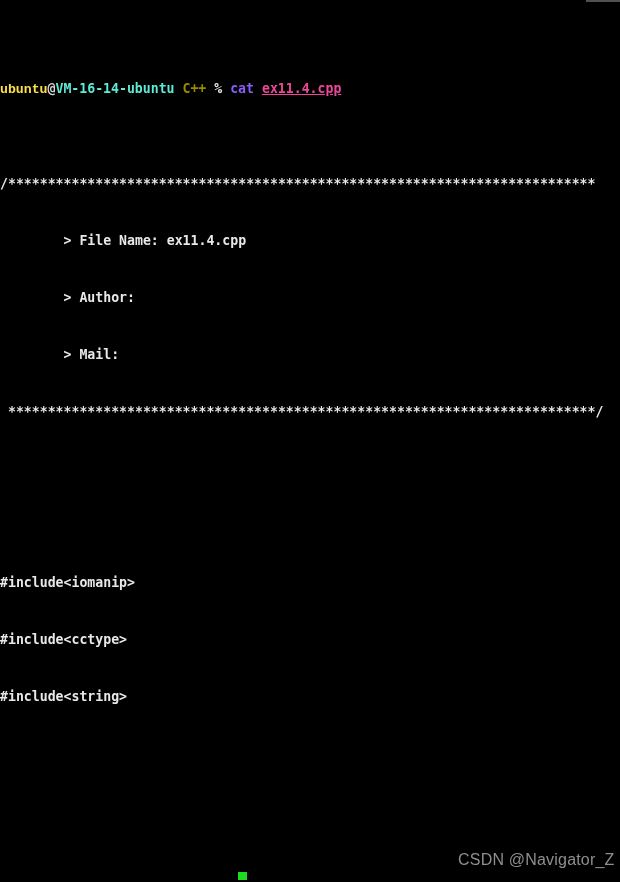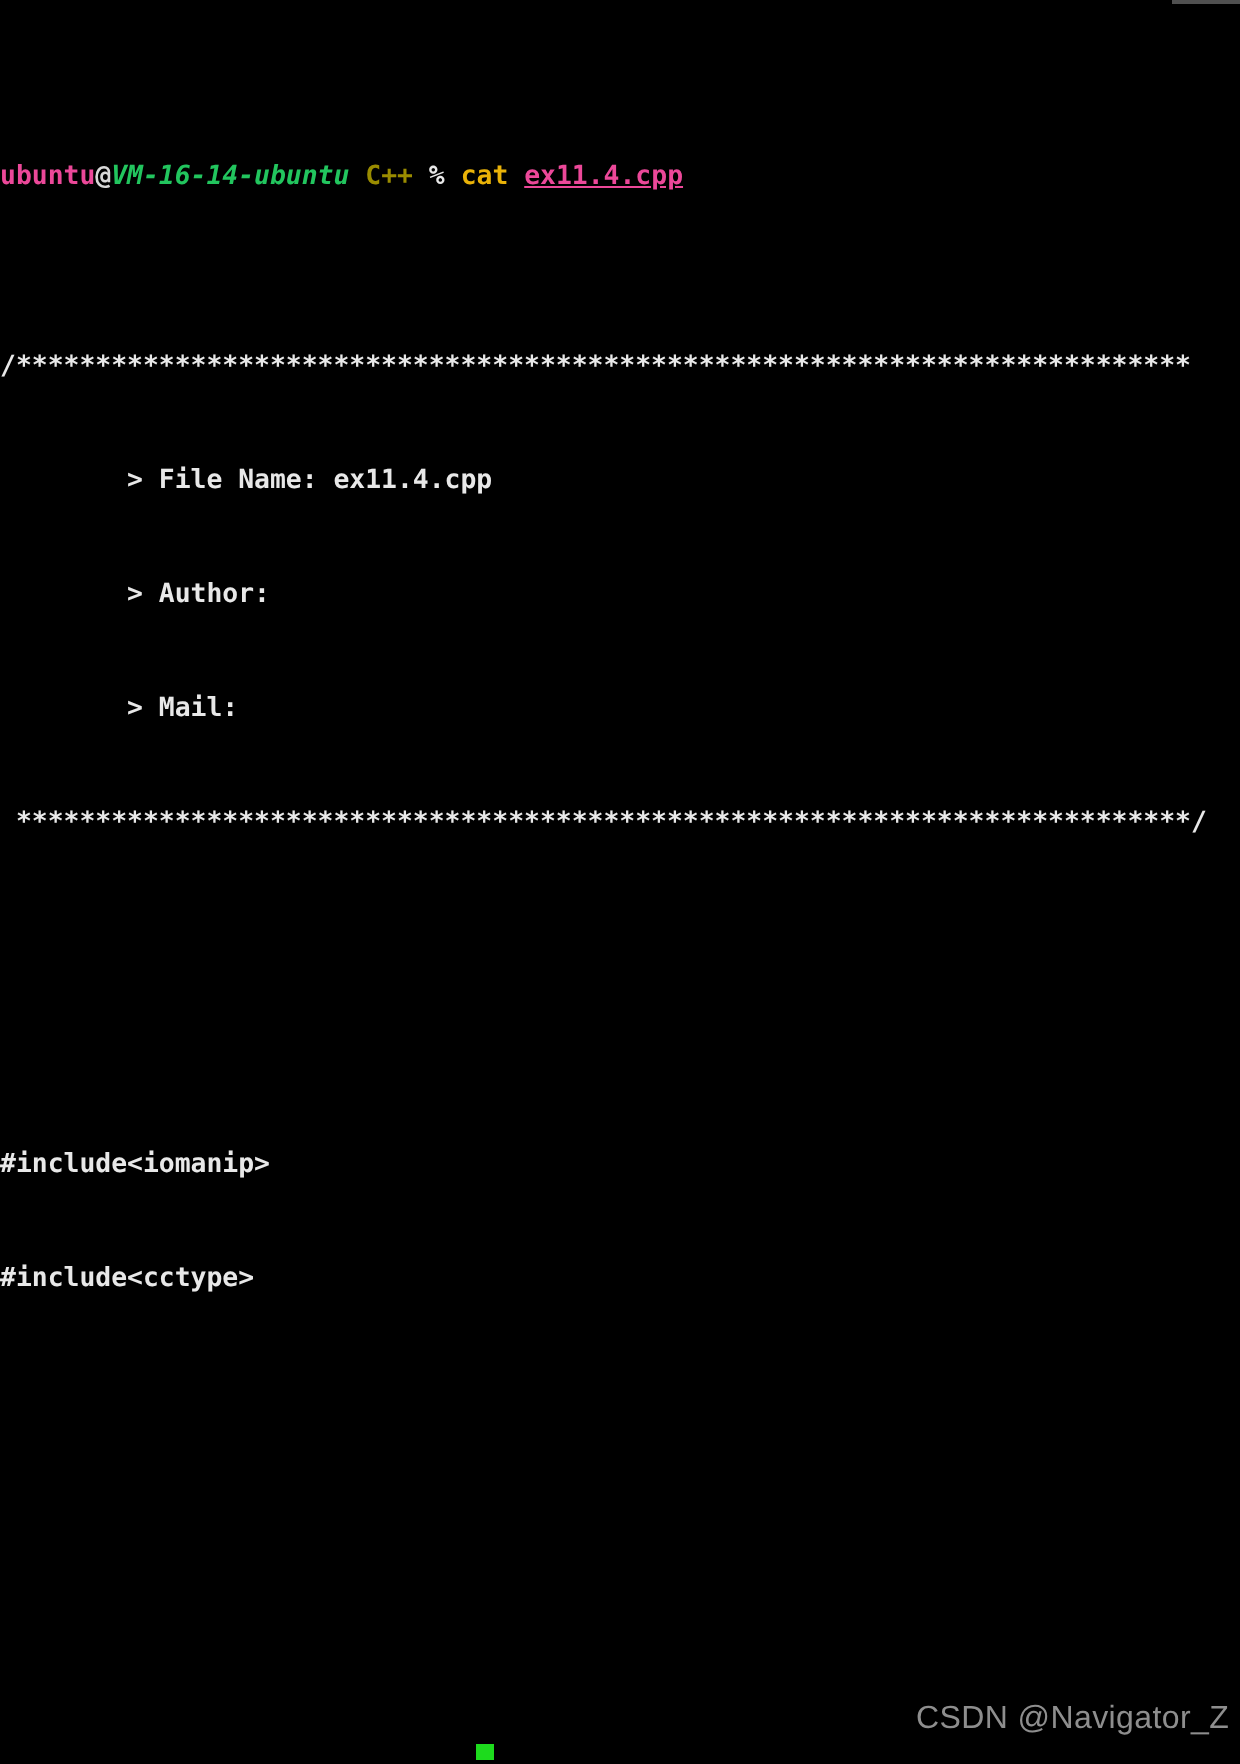--- a/index.html
+++ b/index.html
@@ -29,26 +29,26 @@
   }
   .line {
     white-space: pre;
     height: 19px;
     line-height: 19px;
     font-weight: bold;
   }
   .seg { white-space: pre; }
 
   
-  .c-user   { color: #ec4899; }
+  .c-user   { color: #fde047; font-family: Liberation Mono, monospace; }
   .c-at     { color: #d8d8d8; }
-  .c-host   { color: #22c55e; font-style: italic; }
+  .c-host   { color: #5eead4; }
   .c-dir    { color: #9a8c00; }
   .c-pct    { color: #e8e8e8; }
-  .c-cmd    { color: #eab308; }
+  .c-cmd    { color: #8b5cf6; }
   .c-file   { color: #ec4899; text-decoration: underline; }
   .c-text   { color: #e8e8e8; }
 
   #topstrip {
     position: absolute;
     right: 0;
     top: 0;
     width: 34px;
     height: 2px;
     background: #6b6b6b;
@@ -92,20 +92,21 @@
     <div class="line">        &gt; File Name: ex11.4.cpp</div>
     <div class="line">        &gt; Author: </div>
     <div class="line">        &gt; Mail: </div>
     <div class="line"> **************************************************************************/</div>
 
     <div class="line"> </div>
 
     
     <div class="line">#include&lt;iomanip&gt;</div>
     <div class="line">#include&lt;cctype&gt;</div>
+    <div class="line">#include&lt;string&gt;</div>
     
     
     
     
     
     
     
     
     
     

